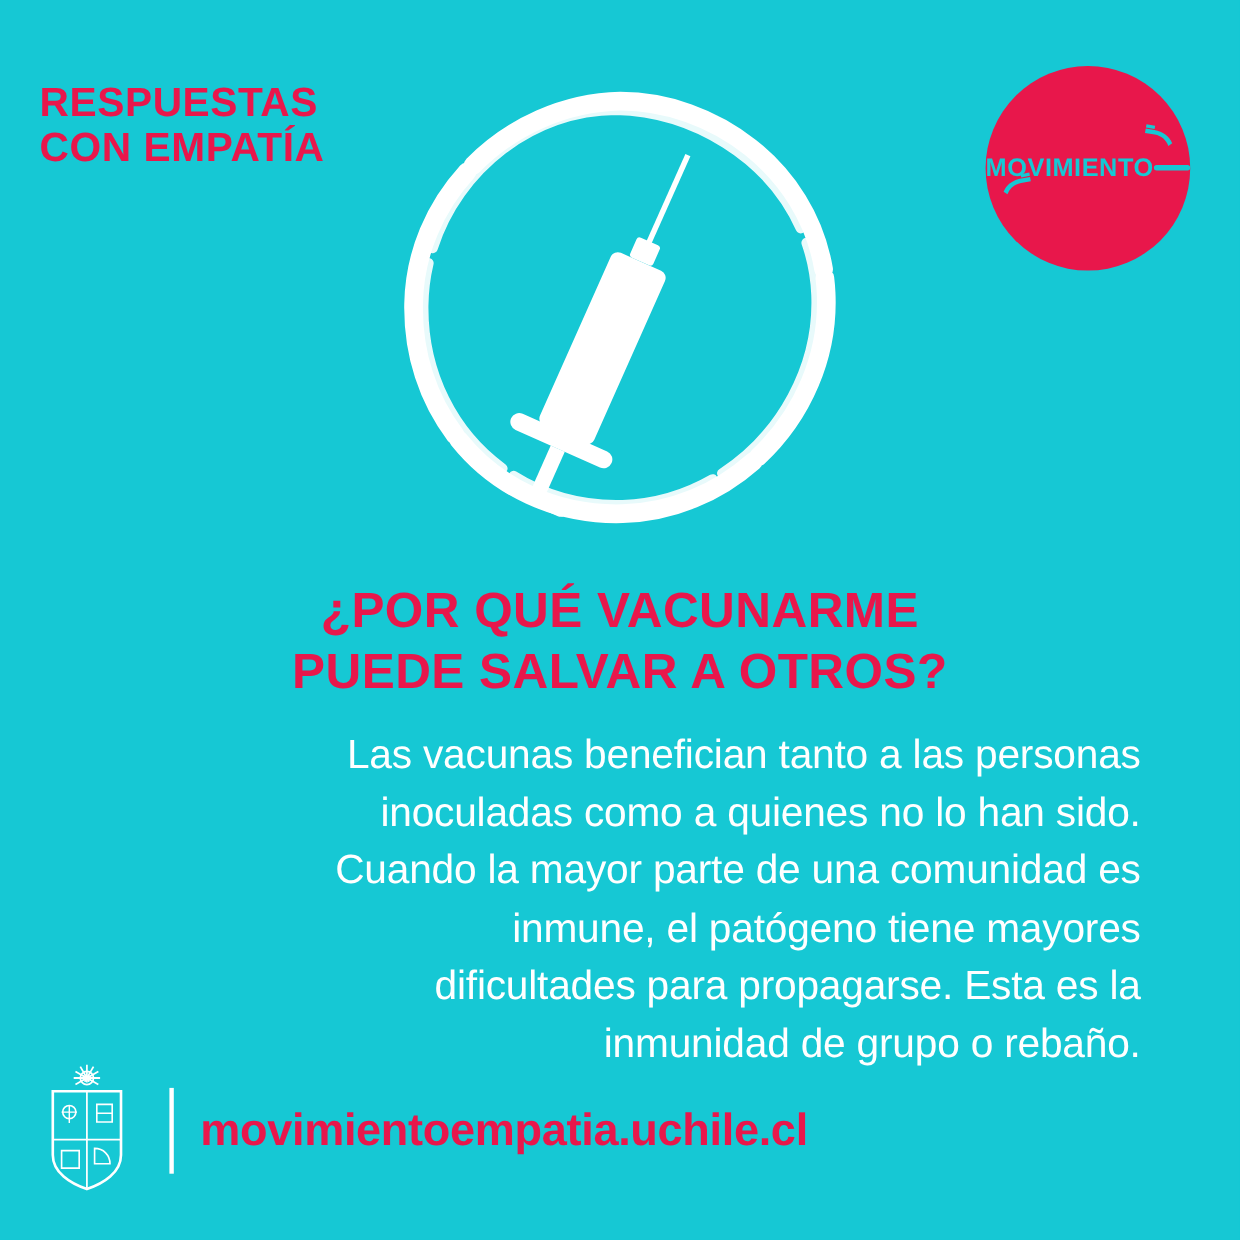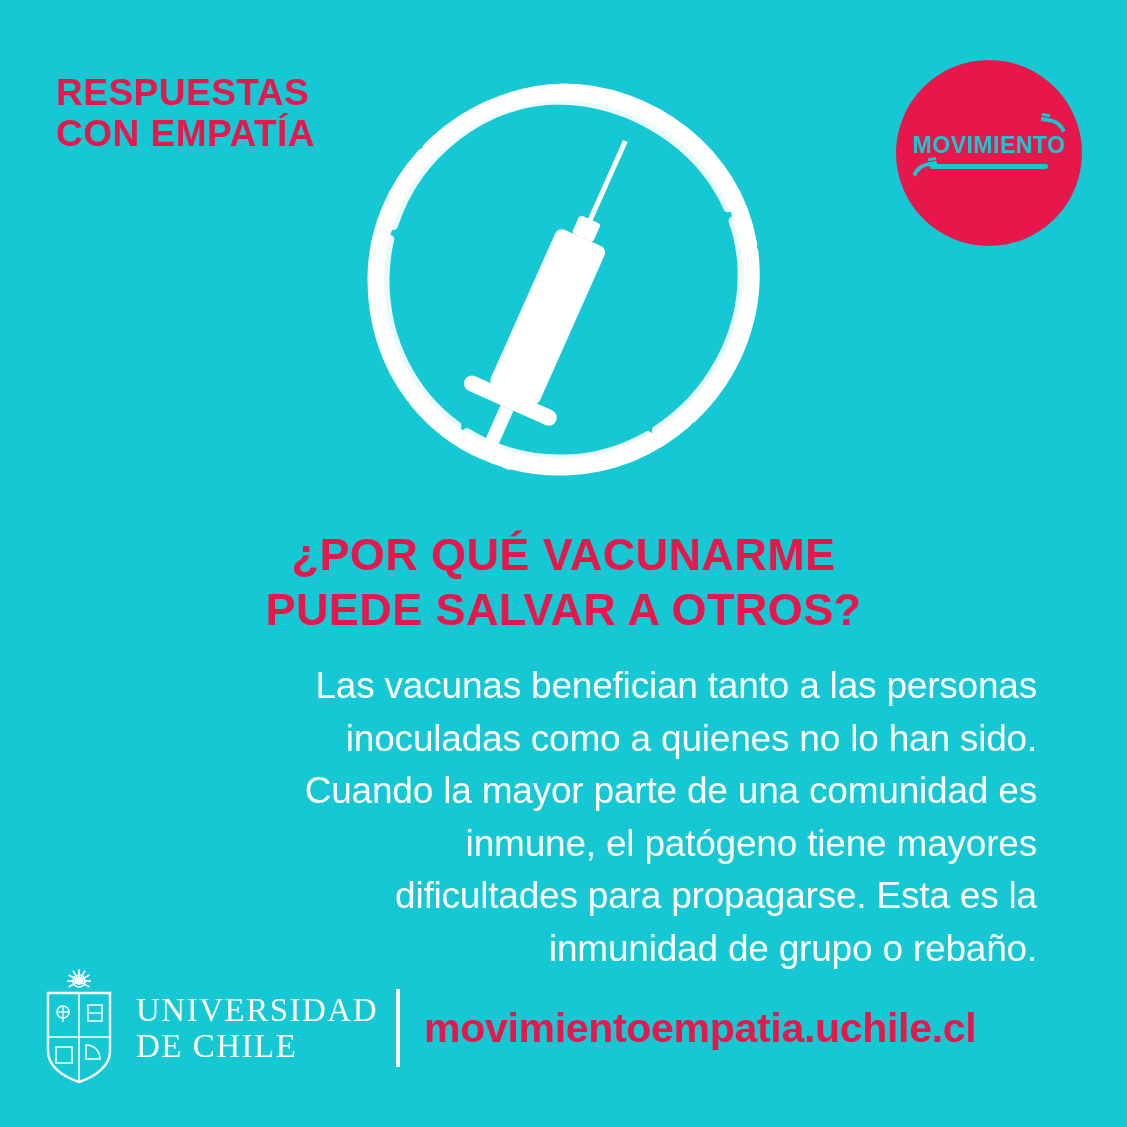--- a/index.html
+++ b/index.html
@@ -18,21 +18,21 @@
   .poster {
     position: relative;
     width: 1127px;
     height: 1127px;
     background: #16c8d4;
   }
 
   
   .kicker {
     position: absolute;
-    left: 56px;
+    left: 36px;
     top: 72px;
     color: #e8174b;
     font-weight: bold;
     font-size: 37px;
     line-height: 1.12;
     letter-spacing: 0.5px;
     text-transform: uppercase;
     white-space: pre-line;
   }
 
@@ -40,21 +40,21 @@
   .badge {
     position: absolute;
     right: 45px;
     top: 60px;
     width: 186px;
     height: 186px;
     border-radius: 50%;
     background: #e8174b;
     color: #16c8d4;
     display: flex;
-    flex-direction: column;
+    flex-direction: row;
     align-items: center;
     justify-content: center;
   }
   .badge-line1 {
     font-size: 23px;
     font-weight: bold;
     letter-spacing: 0.5px;
     text-transform: uppercase;
     margin-bottom: 2px;
   }
@@ -253,20 +253,18 @@
 
           <circle cx="27" cy="45" r="6" fill="none" stroke="#ffffff" stroke-width="1.5"></circle>
           <line x1="27" y1="39" x2="27" y2="55" stroke="#ffffff" stroke-width="1.3"></line>
           <line x1="20" y1="45" x2="34" y2="45" stroke="#ffffff" stroke-width="1.3"></line>
           <path d="M52 38 h14 v16 h-14 z" fill="none" stroke="#ffffff" stroke-width="1.5"></path>
           <path d="M52 46 h14" stroke="#ffffff" stroke-width="1.3"></path>
           <path d="M20 80 h16 v16 h-16 z" fill="none" stroke="#ffffff" stroke-width="1.5"></path>
           <path d="M50 78 c8 0, 14 6, 14 14 h-14 z" fill="none" stroke="#ffffff" stroke-width="1.5"></path>
         </svg>
       </span>
-      <span class="uch-name">UNIVERSIDAD
-DE CHILE</span>
     </div>
     <div class="divider"></div>
     <div class="site">movimientoempatia.uchile.cl</div>
   </div>
 
 </div>
 
 </body></html>

